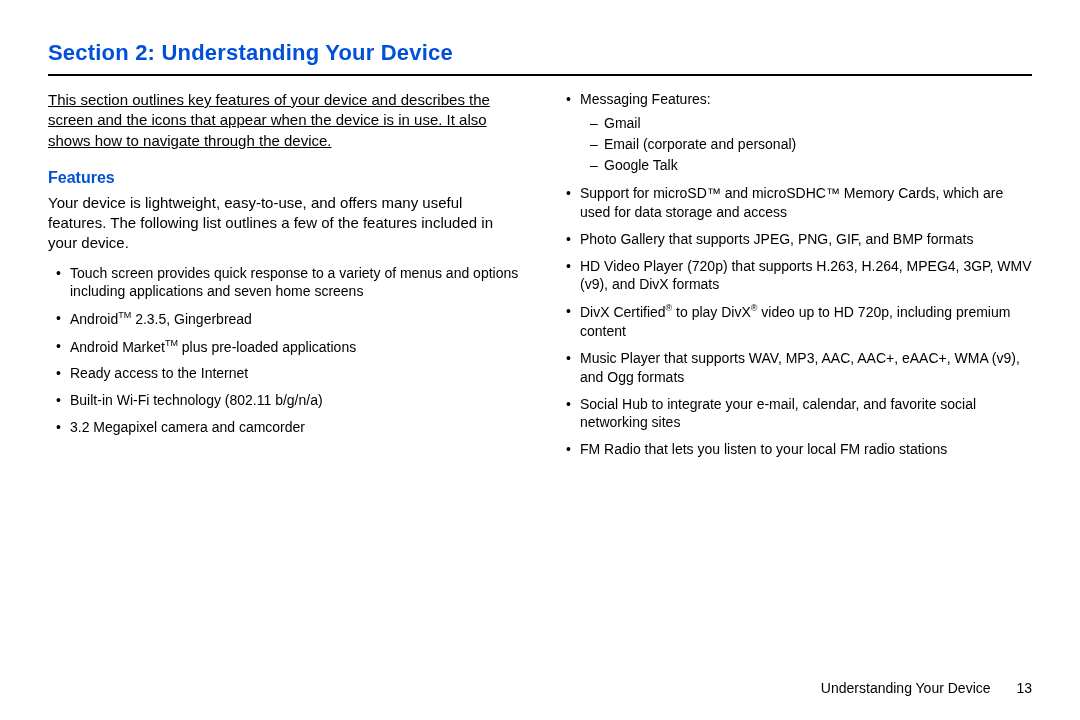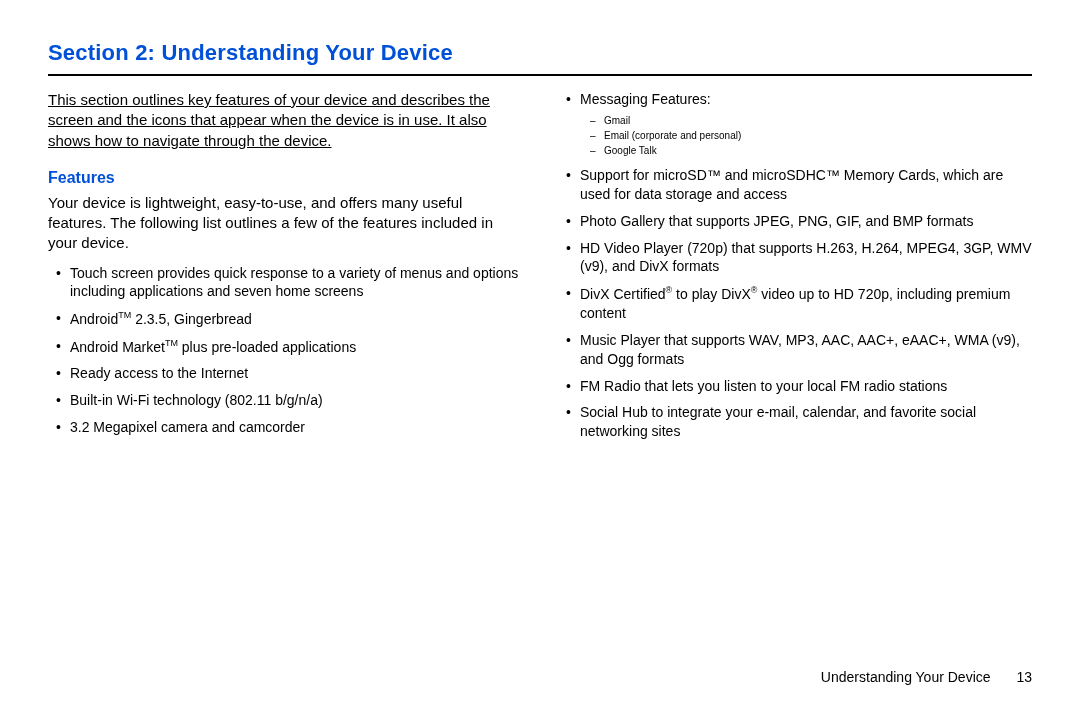--- a/index.html
+++ b/index.html
@@ -74,21 +74,21 @@
       color: #000;
     }
     ul.dashes {
       list-style: none;
       padding-left: 14px;
       margin-top: 4px;
     }
     ul.dashes > li {
       position: relative;
       padding-left: 10px;
-      font-size: 10px;
+      font-size: 14px;
       line-height: 1.5;
       color: #000;
     }
     ul.dashes > li::before {
       content: "–";
       position: absolute;
       left: -4px;
       top: 0;
     }
     sup.tm {
@@ -97,21 +97,21 @@
     }
     sup.reg {
       font-size: 9px;
       vertical-align: super;
     }
     .italic {
       font-style: italic;
     }
     .footer {
       position: absolute;
-      bottom: 35px;
+      bottom: 24px;
       right: 48px;
       font-size: 14px;
       color: #000;
     }
     .footer .pg {
       margin-left: 22px;
     }
   </style>
 </head>
 <body>
@@ -142,22 +142,22 @@
           <li>Gmail</li>
           <li>Email (corporate and personal)</li>
           <li>Google Talk</li>
         </ul>
       </li>
       <li>Support for microSD™ and microSDHC™ Memory Cards, which are used for data storage and access</li>
       <li>Photo Gallery that supports JPEG, PNG, GIF, and BMP formats</li>
       <li>HD Video Player (720p) that supports H.263, H.264, MPEG4, 3GP, WMV (v9), and DivX formats</li>
       <li><span>DivX Certified</span><sup class="reg">®</sup><span> to play DivX</span><sup class="reg">®</sup><span> video up to HD 720p, including premium content</span></li>
       <li>Music Player that supports WAV, MP3, AAC, AAC+, eAAC+, WMA (v9), and Ogg formats</li>
+      <li>Social Hub to integrate your e-mail, calendar, and favorite social networking sites</li>
       <li>FM Radio that lets you listen to your local FM radio stations</li>
-      <li>Social Hub to integrate your e-mail, calendar, and favorite social networking sites</li>
     </ul>
   </div>
 </div>
 
 <div class="footer">
   <span>Understanding Your Device</span>
   <span class="pg">13</span>
 </div>
 
 </body></html>

